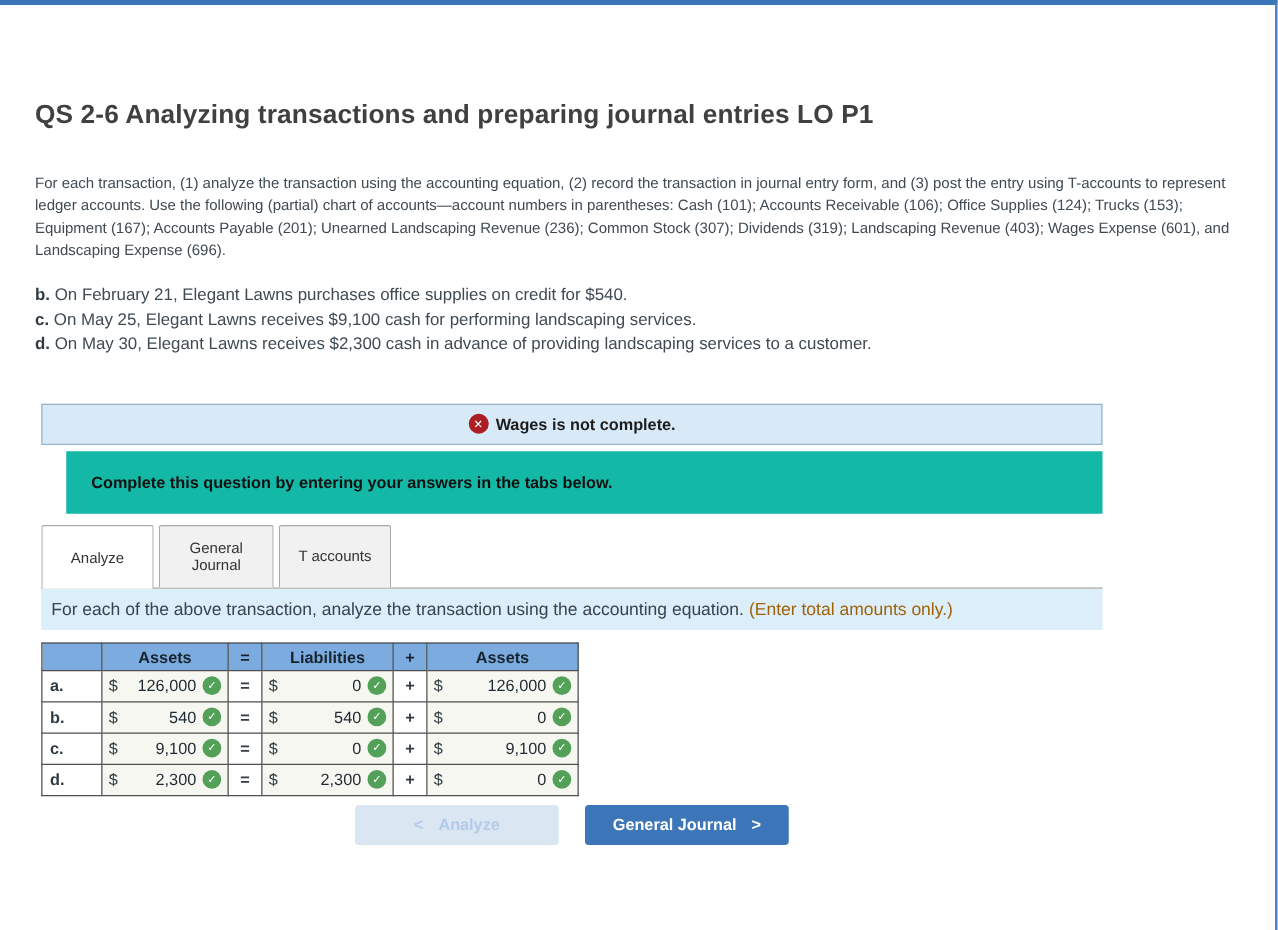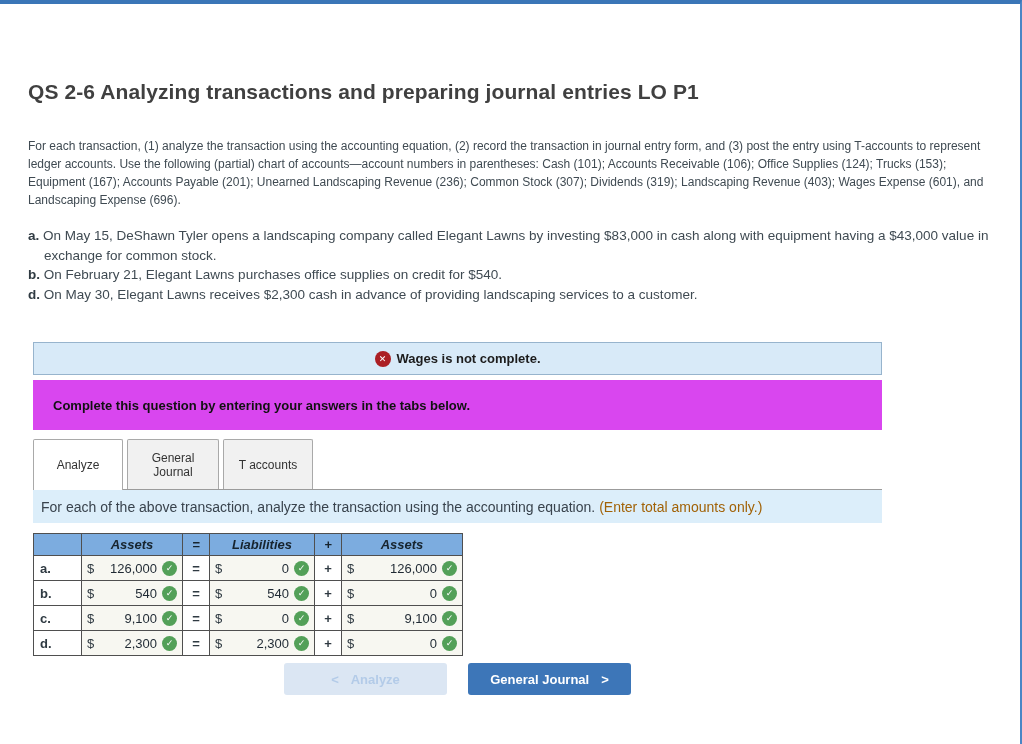--- a/index.html
+++ b/index.html
@@ -26,23 +26,23 @@
     height:33px; background:#d8eaf8; border:1px solid #97b4cd;
     display:flex; align-items:center; justify-content:center;
     font-size:13px; font-weight:bold; color:#1c1c1c;
   }
   .err-icon {
     width:16px; height:16px; border-radius:50%; background:#ab1f24;
     color:#fff; font-size:9px; font-weight:bold; line-height:16px;
     text-align:center; margin-right:6px; flex:0 0 auto;
   }
   .gray-banner {
-    margin-top:5px; height:50px; background:#d946ef;
+    margin-top:5px; height:50px; background:#14b8a6;
     display:flex; align-items:center; padding-left:20px;
-    font-size:13px; font-weight:bold; color:#111;
+    font-size:13px; font-weight:bold; color:#111;margin-left:20px;
   }
 
   .tabstrip { margin-top:9px; display:flex; gap:4px; border-bottom:1px solid #9b9b9b; height:51px; }
   .tab {
     min-width:90px; padding:4px 10px; background:#f1f1f1;
     border:1px solid #a9a9a9; border-bottom:none; border-radius:2px 2px 0 0;
     display:flex; align-items:center; justify-content:center; text-align:center;
     font-size:12px; color:#333; cursor:pointer; line-height:14px;
   }
   .tab.active { background:#fff; margin-bottom:-1px; z-index:2; position:relative; }
@@ -52,21 +52,21 @@
   .tab-instruction {
     background:#dceefa; height:33px; display:flex; align-items:center;
     padding-left:8px; font-size:14px; color:#39434d;
   }
   .tab-instruction .note { color:#a16207; margin-left:4px;text-align:right; }
 
   table.acct { margin-top:10px; border-collapse:collapse; font-size:13px; }
   table.acct th, table.acct td { border:1px solid #4f4f4f; }
   table.acct th {
     background:#7cacdf; color:#17242e; font-weight:bold;
-    height:22px; text-align:center; padding:0 6px;font-style:italic;
+    height:22px; text-align:center; padding:0 6px;
   }
   th.col-label { width:48px; }
   th.col-op { width:27px; }
   th.col-assets { width:101px; }
   th.col-liab { width:105px; }
   th.col-equity { width:121px; }
   td.row-label { background:#fff; font-weight:bold; padding:3px 6px; color:#2f3a42; }
   td.op { background:#fff; text-align:center; font-weight:bold; color:#2f3a42; }
   td.val { background:#f7f7f1; padding:3px 5px; }
   .cellflex { display:flex; align-items:center; height:18px; }
@@ -91,22 +91,22 @@
 </head>
 <body>
 
 <div class="container">
 
   <div class="q-title">QS 2-6 Analyzing transactions and preparing journal entries LO P1</div>
 
   <div class="intro">For each transaction, (1) analyze the transaction using the accounting equation, (2) record the transaction in journal entry form, and (3) post the entry using T-accounts to represent ledger accounts. Use the following (partial) chart of accounts—account numbers in parentheses: Cash (101); Accounts Receivable (106); Office Supplies (124); Trucks (153); Equipment (167); Accounts Payable (201); Unearned Landscaping Revenue (236); Common Stock (307); Dividends (319); Landscaping Revenue (403); Wages Expense (601), and Landscaping Expense (696).</div>
 
   <div class="transactions">
-    <div class="txn"><b>a.</b> <span>On May 15, DeShawn Tyler opens a landscaping company called Elegant Lawns by investing $83,000 in cash along with equipment having a $43,000 value in exchange for common stock.</span></div>
     <div class="txn"><b>b.</b> <span>On February 21, Elegant Lawns purchases office supplies on credit for $540.</span></div>
+    <div class="txn"><b>c.</b> <span>On May 25, Elegant Lawns receives $9,100 cash for performing landscaping services.</span></div>
     <div class="txn"><b>d.</b> <span>On May 30, Elegant Lawns receives $2,300 cash in advance of providing landscaping services to a customer.</span></div>
   </div>
 
   <div class="panel">
 
     <div class="status-banner">
       <span class="err-icon">✕</span>
       <span>Wages is not complete.</span>
     </div>
 

